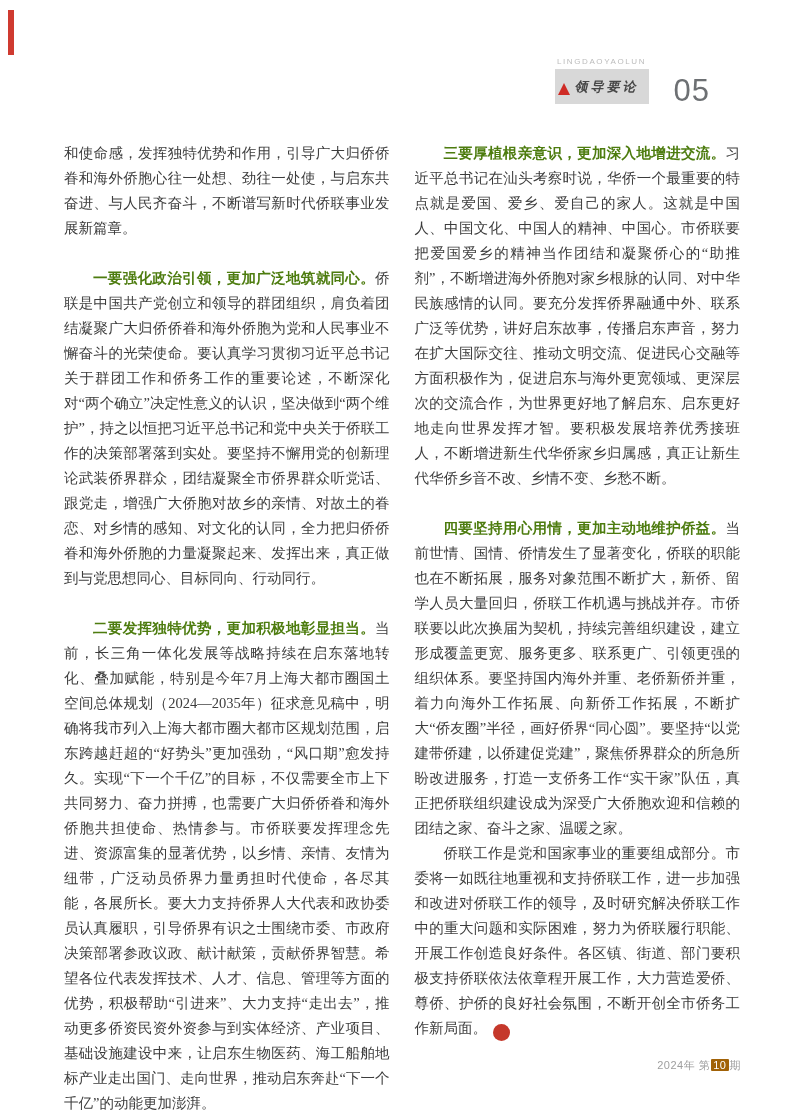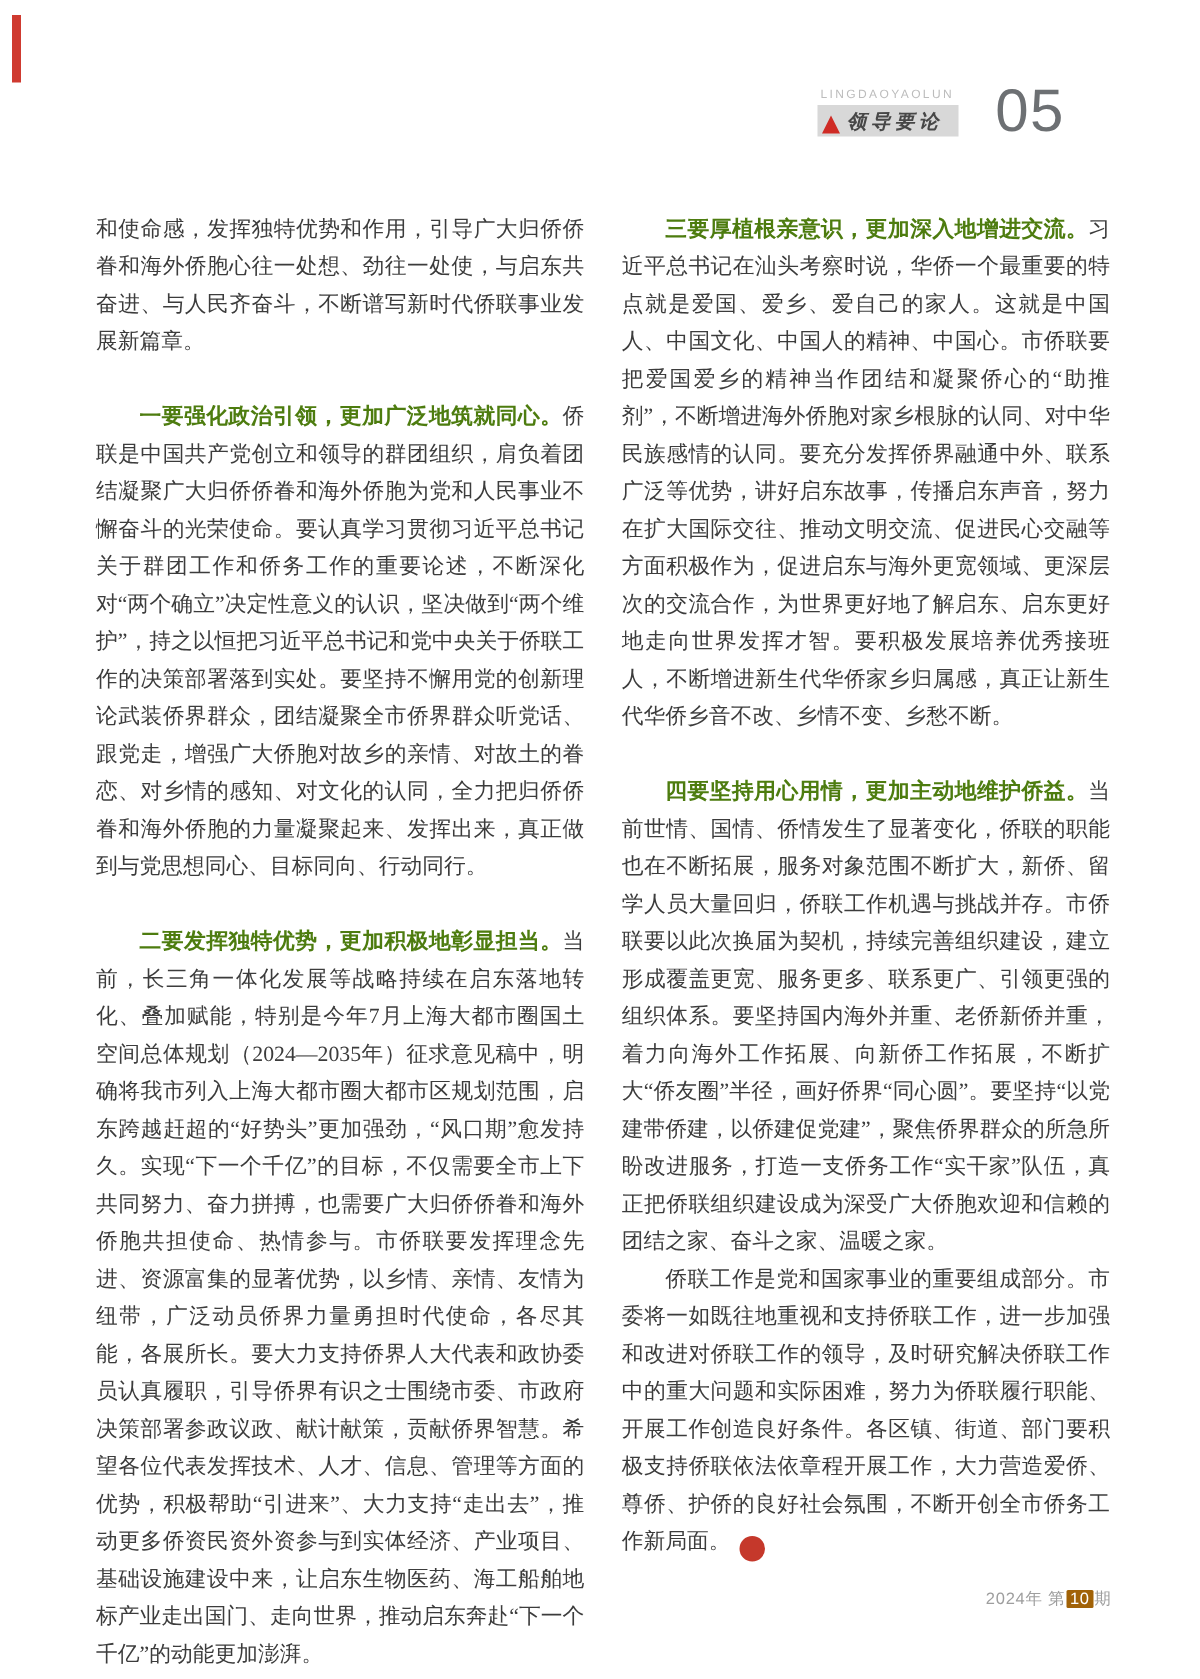--- a/index.html
+++ b/index.html
@@ -15,34 +15,34 @@
   .corner-accent { position:absolute; left:8px; top:10px; width:6px; height:45px; background:#cf3a30; }
 
   
   .masthead { position:absolute; top:57px; right:90px; display:flex; align-items:flex-end; gap:25px; }
   .mast-block { display:flex; flex-direction:column; align-items:center; }
   .pinyin {
     font-family:"Liberation Sans", sans-serif;
     font-size:8px; color:#bcbcbc; letter-spacing:1.6px; margin-bottom:3px; white-space:nowrap;
   }
   .banner {
-    background:#d8d8d8; height:21px; display:flex; align-items:center;
+    background:#d8d8d8; height:35px; display:flex; align-items:center;
     padding:0 10px 0 3px; white-space:nowrap;
   }
   .tri {
     width:0; height:0; display:inline-block;
     border-left:6px solid transparent; border-right:6px solid transparent;
     border-bottom:12px solid #cf2b25; margin-right:5px; margin-top:4px;
   }
   .banner-text {
     font-family:"Liberation Serif", serif; font-style:italic; font-weight:bold;
     font-size:13px; color:#474747; letter-spacing:3px;
   }
   .page-num {
-    font-family:"Liberation Sans", sans-serif; font-size:40px; color:#6d7073;
+    font-family:"Liberation Sans", sans-serif; font-size:31px; color:#6d7073;
     line-height:0.85; letter-spacing:1px;
   }
 
   
   .columns {
     position:absolute; left:64px; top:141px; width:676px;
     display:flex; gap:25px;
   }
   .col { flex:1; min-width:0; }
   .para {

